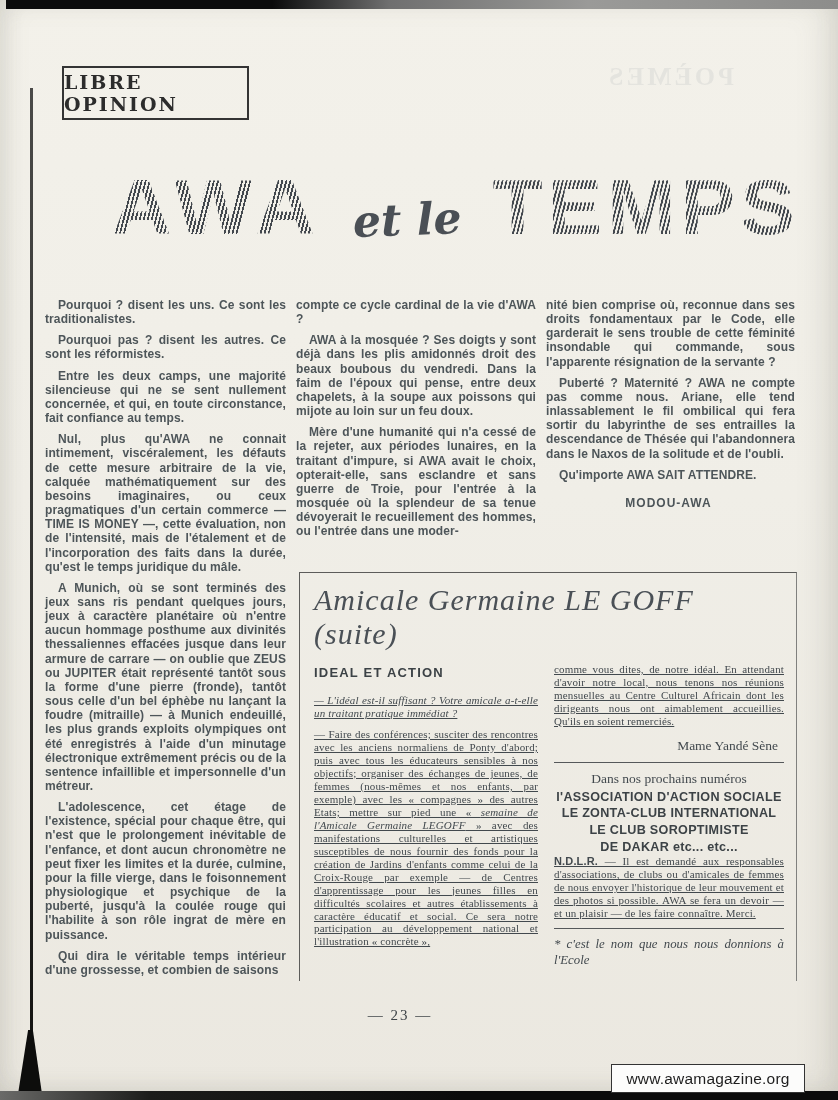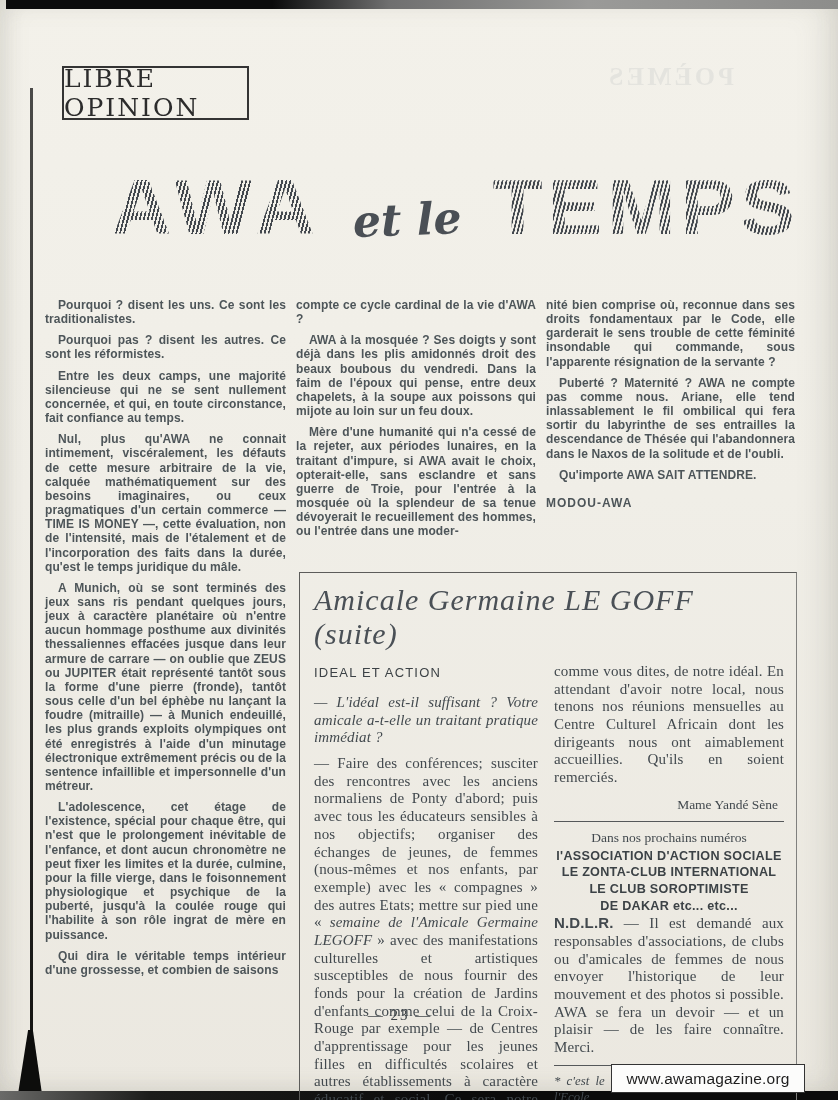--- a/index.html
+++ b/index.html
@@ -26,21 +26,21 @@
     background:linear-gradient(to right,#6a6a68 0%,#1c1c1a 18%,#0b0b0b 55%,#0b0b0b 100%);}
 
   
   .ghost{position:absolute;left:560px;top:62px;width:220px;text-align:center;
     font-family:"Liberation Serif",serif;font-weight:bold;font-size:26px;letter-spacing:3px;
     color:#5d6a78;opacity:.09;transform:scaleX(-1);}
 
   
   .libre-box{position:absolute;left:62px;top:66px;width:183px;height:50px;
     border:2px solid #343434;display:flex;align-items:center;justify-content:center;}
-  .libre-box span{font-family:"DejaVu Serif",serif;font-weight:400;font-size:25px;
+  .libre-box span{font-family:"DejaVu Serif",serif;font-weight:700;font-size:19px;
     letter-spacing:2px;color:#2c2c2c;}
 
   
   .title-row{position:absolute;left:112px;top:166px;width:688px;height:92px;
     display:flex;align-items:baseline;justify-content:space-between;}
   .stripe-text{font-weight:900;line-height:1;color:#464b50;}
   @supports ((-webkit-background-clip:text) or (background-clip:text)){
     .stripe-text{
       background-image:repeating-linear-gradient(104deg,#43484e 0 1.8px,rgba(0,0,0,0) 1.8px 3.9px);
       -webkit-background-clip:text;background-clip:text;color:transparent;}
@@ -52,34 +52,34 @@
 
   
   .col{position:absolute;top:298px;text-align:justify;
     font-size:12px;font-weight:700;line-height:1.18;letter-spacing:.1px;color:#4d5559;}
   .col p{margin:0 0 7px 0;text-indent:13px;}
   .col p.noindent{text-indent:0;}
   .col1{left:45px;width:241px;}
   .col2{left:296px;width:240px;}
   .col3{left:546px;width:249px;}
   .dropcap{font-size:30px;line-height:22px;vertical-align:-3px;margin-right:1px;font-weight:900;}
-  .sig-modou{text-align:left;font-weight:700;letter-spacing:1px;margin-top:14px;padding-right:4px;}
+  .sig-modou{text-align:center;font-weight:700;letter-spacing:1px;margin-top:14px;padding-right:4px;}
 
   
   .amicale-box{position:absolute;left:299px;top:572px;width:470px;
     border-top:1px solid #5c5c5a;border-left:1px solid #5c5c5a;border-right:1px solid #80807e;
     padding:8px 12px 12px 14px;
     font-family:"Liberation Serif",serif;color:#42494e;}
   .amicale-title{font-style:italic;font-size:30px;letter-spacing:1px;color:#4a5056;margin:2px 0 12px 0;}
   .amicale-cols{display:flex;gap:16px;align-items:flex-start;}
   .a-left{flex:0 0 224px;}
   .a-right{flex:1;}
-  .a-head{font-family:"Liberation Sans",sans-serif;font-weight:400;font-size:13px;
+  .a-head{font-family:"Liberation Sans",sans-serif;font-weight:700;font-size:13px;
     letter-spacing:1.2px;color:#3c4246;margin:2px 0 14px 0;}
-  .amicale-box p{margin:0 0 8px 0;text-align:justify;font-size:15px;line-height:1.18;letter-spacing:.15px;}
+  .amicale-box p{margin:0 0 8px 0;text-align:justify;font-size:11px;line-height:1.18;letter-spacing:.15px;text-decoration:underline;}
   .q-italic{font-style:italic;}
   .em{font-style:italic;}
   .sig-mame{text-align:right;font-size:13.5px;margin:10px 6px 6px 0;}
   .rule{border:0;border-top:1px solid #55585a;margin:8px 0 8px 0;}
   .announce-intro{text-align:center;font-size:13.5px;margin:4px 0 2px 0;}
   .announce-line{font-family:"Liberation Sans",sans-serif;font-weight:700;font-size:12.6px;
     line-height:1.32;text-align:center;color:#3c4246;letter-spacing:.3px;}
   .ndlr{margin-top:12px;}
   .ndlr-label{font-family:"Liberation Sans",sans-serif;font-weight:700;}
   .footnote{font-style:italic;font-weight:400;font-size:12.8px;line-height:1.25;margin-top:6px;text-align:justify;}

